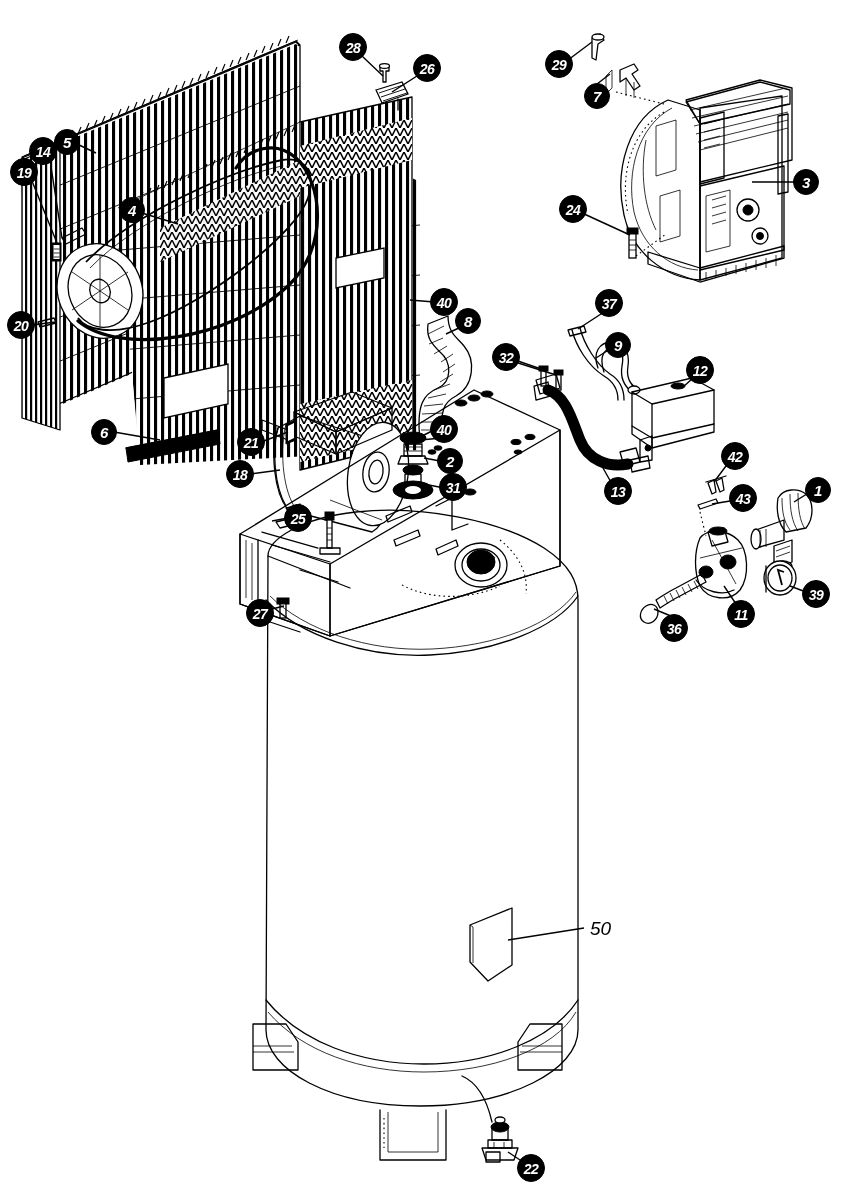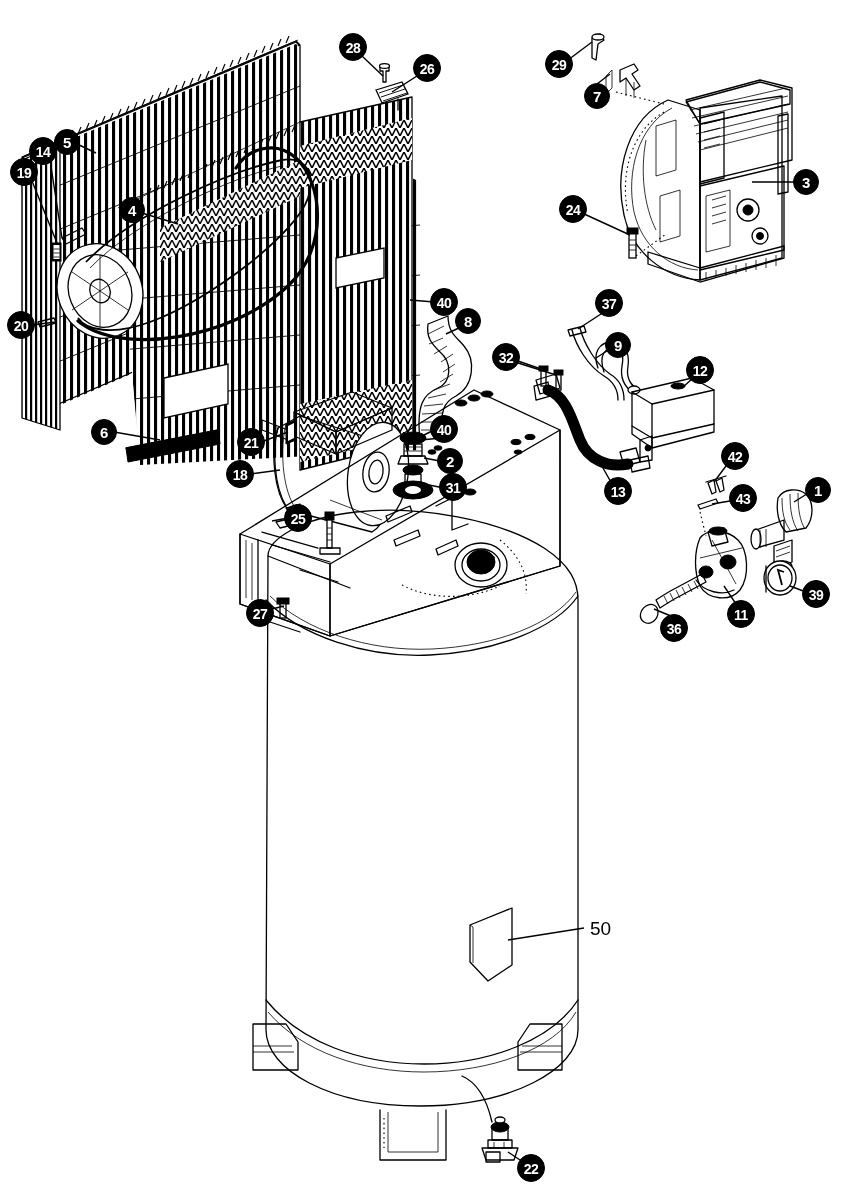--- a/index.html
+++ b/index.html
@@ -2,21 +2,21 @@
 <html><head>
 <meta charset="utf-8">
 <title>Air Compressor Exploded Parts Diagram</title>
 <style>
   html,body{margin:0;padding:0;background:#ffffff;}
   body{
     font-family:"Liberation Sans", sans-serif;
     width:846px;height:1194px;
     overflow:hidden;position:relative;
   }
-  #diagram-root{position:absolute;left:0;top:0;width:846px;height:1194px;}
+  #diagram-root{position:absolute;left:0;top:0;width:846px;height:1194px;font-style:italic;}
   svg#parts-svg{display:block;width:846px;height:1194px;}
 
   
   .callout-circle{fill:#000000;stroke:#000000;stroke-width:1;}
   .callout-text{
     fill:#ffffff;
     font-family:"Liberation Sans", sans-serif;
     font-weight:bold;
     text-anchor:middle;
     dominant-baseline:central;

